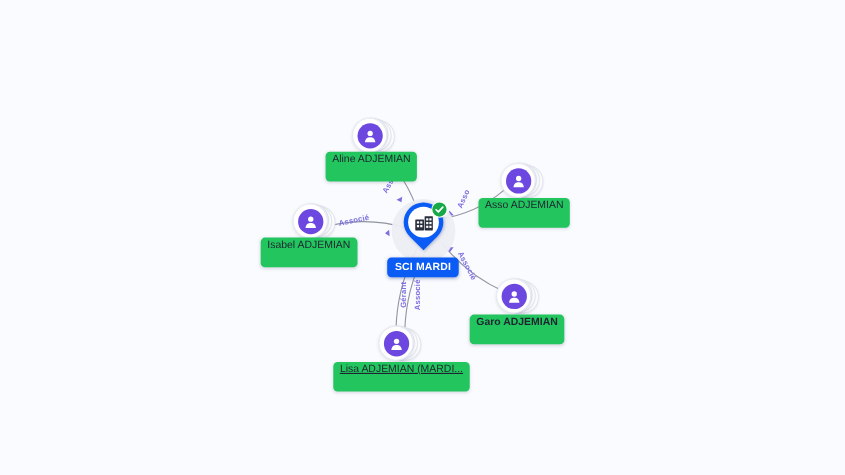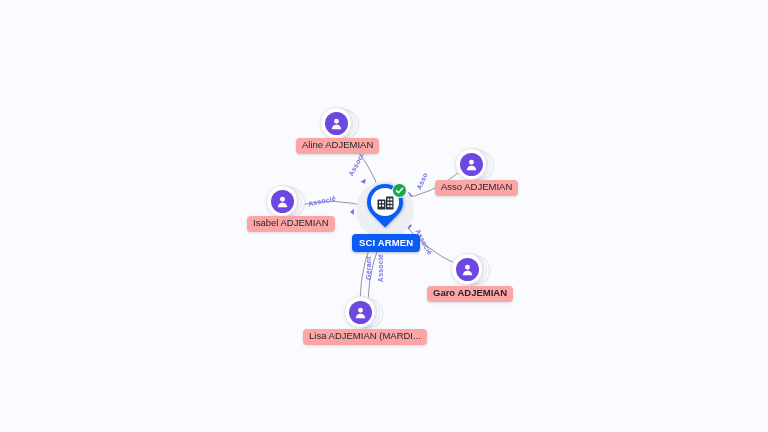--- a/index.html
+++ b/index.html
@@ -96,24 +96,24 @@
     background: #6d48e0;
     display: flex;
     align-items: center;
     justify-content: center;
   }
   .avatar-inner svg { display: block; }
 
   
   .node-label {
     position: absolute;
-    background: #fca5a5;
+    background: #22c55e;
     border-radius: 4px;
     box-shadow: 0 1px 3px rgba(30,40,90,0.16);
-    padding: 2px 6px 3px 6px;
+    padding: 2px 6px 14px 6px;
     font-size: 9.5px;
     color: #1f2430;
     white-space: nowrap;
     line-height: 1.15;
     cursor: pointer;
     user-select: none;
     text-align: center;
   }
 
   
@@ -238,21 +238,21 @@
      <div class="stack-card s1"></div>
      <div class="avatar-disc">
        <div class="avatar-inner">
             <svg width="13" height="13" viewBox="0 0 14 14" aria-hidden="true">
   <circle cx="7" cy="4.6" r="2.6" fill="#ffffff"></circle>
   <path d="M1.9 13.2 C2.2 9.6 4.5 8.3 7 8.3 C9.5 8.3 11.8 9.6 12.1 13.2 Z" fill="#ffffff"></path>
 </svg>
           </div>
      </div>
       </div>
-      <div class="node-label" style="left: 247px; top: 216px;">Isabel ADJEMIAN</div>
+      <div class="node-label" style="left: 237px; top: 216px;">Isabel ADJEMIAN</div>
       <div class="person-node" style="left: 455px; top: 148px;">
         <div class="stack-card s3"></div>
      <div class="stack-card s2"></div>
      <div class="stack-card s1"></div>
      <div class="avatar-disc">
        <div class="avatar-inner">
             <svg width="13" height="13" viewBox="0 0 14 14" aria-hidden="true">
   <circle cx="7" cy="4.6" r="2.6" fill="#ffffff"></circle>
   <path d="M1.9 13.2 C2.2 9.6 4.5 8.3 7 8.3 C9.5 8.3 11.8 9.6 12.1 13.2 Z" fill="#ffffff"></path>
 </svg>
@@ -280,21 +280,21 @@
      <div class="stack-card s1"></div>
      <div class="avatar-disc">
        <div class="avatar-inner">
             <svg width="13" height="13" viewBox="0 0 14 14" aria-hidden="true">
   <circle cx="7" cy="4.6" r="2.6" fill="#ffffff"></circle>
   <path d="M1.9 13.2 C2.2 9.6 4.5 8.3 7 8.3 C9.5 8.3 11.8 9.6 12.1 13.2 Z" fill="#ffffff"></path>
 </svg>
           </div>
      </div>
       </div>
-      <div class="node-label" style="left: 303px; top: 329px;">Lisa ADJEMIAN (MARDI...</div>
+      <div class="node-label" style="left: 303px; top: 329px; text-decoration: underline;">Lisa ADJEMIAN (MARDI...</div>
     </div>
 
   <div id="company-node">
     <div class="company-halo"></div>
     <div class="pin-shape"></div>
     <div class="pin-hole">
       <svg width="17" height="15" viewBox="0 0 17 15" aria-hidden="true">
         <rect x="0.5" y="4.5" width="8" height="10" rx="0.6" fill="#2a2f3d"></rect>
         <rect x="9" y="1.5" width="7.5" height="13" rx="0.6" fill="#2a2f3d"></rect>
         <rect x="2" y="6.2" width="2" height="2" fill="#ffffff"></rect>
@@ -309,15 +309,15 @@
         <rect x="13.3" y="10.2" width="2" height="2" fill="#ffffff"></rect>
       </svg>
     </div>
     <div class="verified-badge">
       <svg width="9" height="9" viewBox="0 0 10 10" aria-hidden="true">
         <path d="M1.6 5.2 L3.9 7.4 L8.4 2.6" stroke="#ffffff" stroke-width="1.7" fill="none" stroke-linecap="round" stroke-linejoin="round"></path>
       </svg>
     </div>
   </div>
 
-  <div id="company-label">SCI ARMEN</div>
+  <div id="company-label">SCI MARDI</div>
 
 </div>
 
 </body></html>

